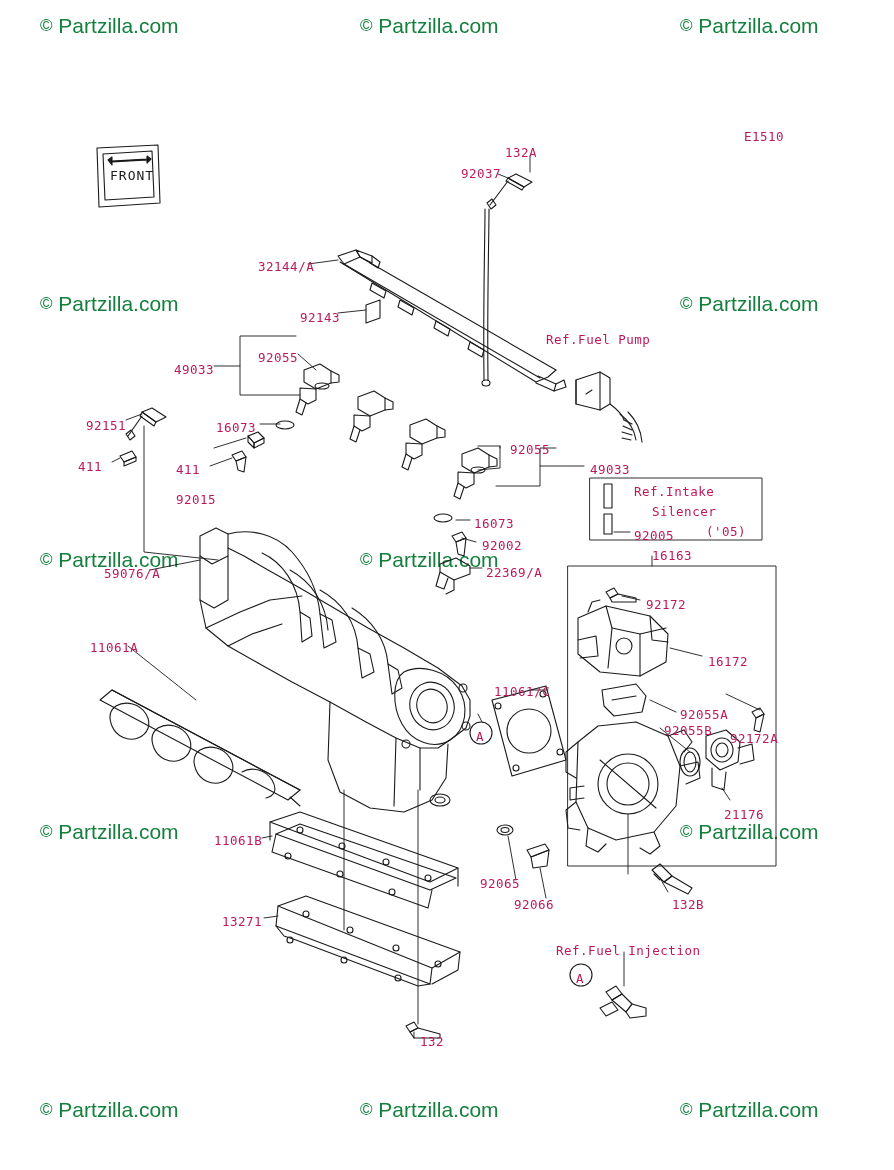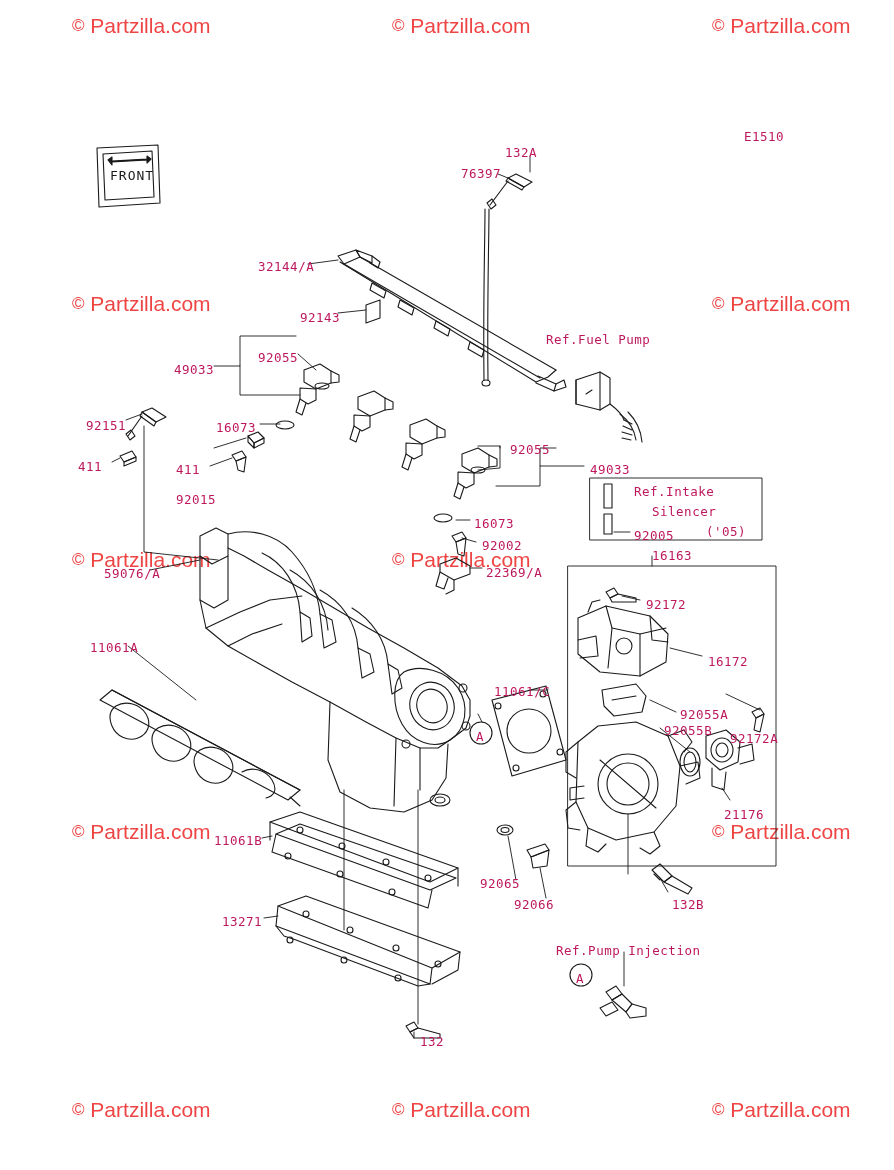--- a/index.html
+++ b/index.html
@@ -18,25 +18,24 @@
     font-family:"DejaVu Sans Mono", monospace;
     font-size:12.5px;
     color:#be185d;
     white-space:pre;
     letter-spacing:0.5px;
   }
   .wm{
     position:absolute;
     font-family:"Liberation Sans", sans-serif;
     font-size:21px;
-    color:#ef4444;
+    color:#15803d;
     white-space:nowrap;
     pointer-events:none;
     font-weight:400;
-    margin-left:32px;
   }
   .wm .c{font-size:17px;vertical-align:2px;}
   svg.layer{position:absolute;left:0;top:0;width:894px;height:1170px;overflow:visible;}
 </style>
 </head>
 <body>
 
 <div id="diagram">
 
   <div id="wm-layer">
@@ -400,21 +399,21 @@
         <path d="M418,790 L418,1024"></path>
         <path d="M344,790 L344,930"></path>
         <path d="M628,814 L628,874"></path>
         <path d="M482,722 L478,714"></path>
       </g>
     </g>
   </svg>
 
   <div id="label-layer">
       <div class="lbl" style="left: 505px; top: 145px;">132A</div>
-      <div class="lbl" style="left: 461px; top: 166px;">76397</div>
+      <div class="lbl" style="left: 461px; top: 166px;">92037</div>
       <div class="lbl" style="left: 258px; top: 259px;">32144/A</div>
       <div class="lbl" style="left: 300px; top: 310px;">92143</div>
       <div class="lbl" style="left: 258px; top: 350px;">92055</div>
       <div class="lbl" style="left: 174px; top: 362px;">49033</div>
       <div class="lbl" style="left: 86px; top: 418px;">92151</div>
       <div class="lbl" style="left: 216px; top: 420px;">16073</div>
       <div class="lbl" style="left: 176px; top: 444px; margin-top: 48px;">92015</div>
       <div class="lbl" style="left: 510px; top: 442px;">92055</div>
       <div class="lbl" style="left: 78px; top: 459px;">411</div>
       <div class="lbl" style="left: 176px; top: 462px;">411</div>
@@ -436,19 +435,19 @@
       <div class="lbl" style="left: 214px; top: 833px;">11061B</div>
       <div class="lbl" style="left: 480px; top: 876px;">92065</div>
       <div class="lbl" style="left: 514px; top: 897px;">92066</div>
       <div class="lbl" style="left: 672px; top: 897px;">132B</div>
       <div class="lbl" style="left: 222px; top: 914px;">13271</div>
       <div class="lbl" style="left: 420px; top: 1034px;">132</div>
       <div class="lbl" style="left: 546px; top: 332px;">Ref.Fuel Pump</div>
       <div class="lbl" style="left: 634px; top: 484px;">Ref.Intake</div>
       <div class="lbl" style="left: 652px; top: 504px;">Silencer</div>
       <div class="lbl" style="left: 706px; top: 524px;">('05)</div>
-      <div class="lbl" style="left: 556px; top: 943px;">Ref.Pump Injection</div>
+      <div class="lbl" style="left: 556px; top: 943px;">Ref.Fuel Injection</div>
       <div class="lbl" style="left: 476px; top: 729px;">A</div>
       <div class="lbl" style="left: 576px; top: 971px;">A</div>
     </div>
 
   <div class="lbl" style="left:744px;top:129px;">E1510</div>
 </div>
 
 </body></html>

